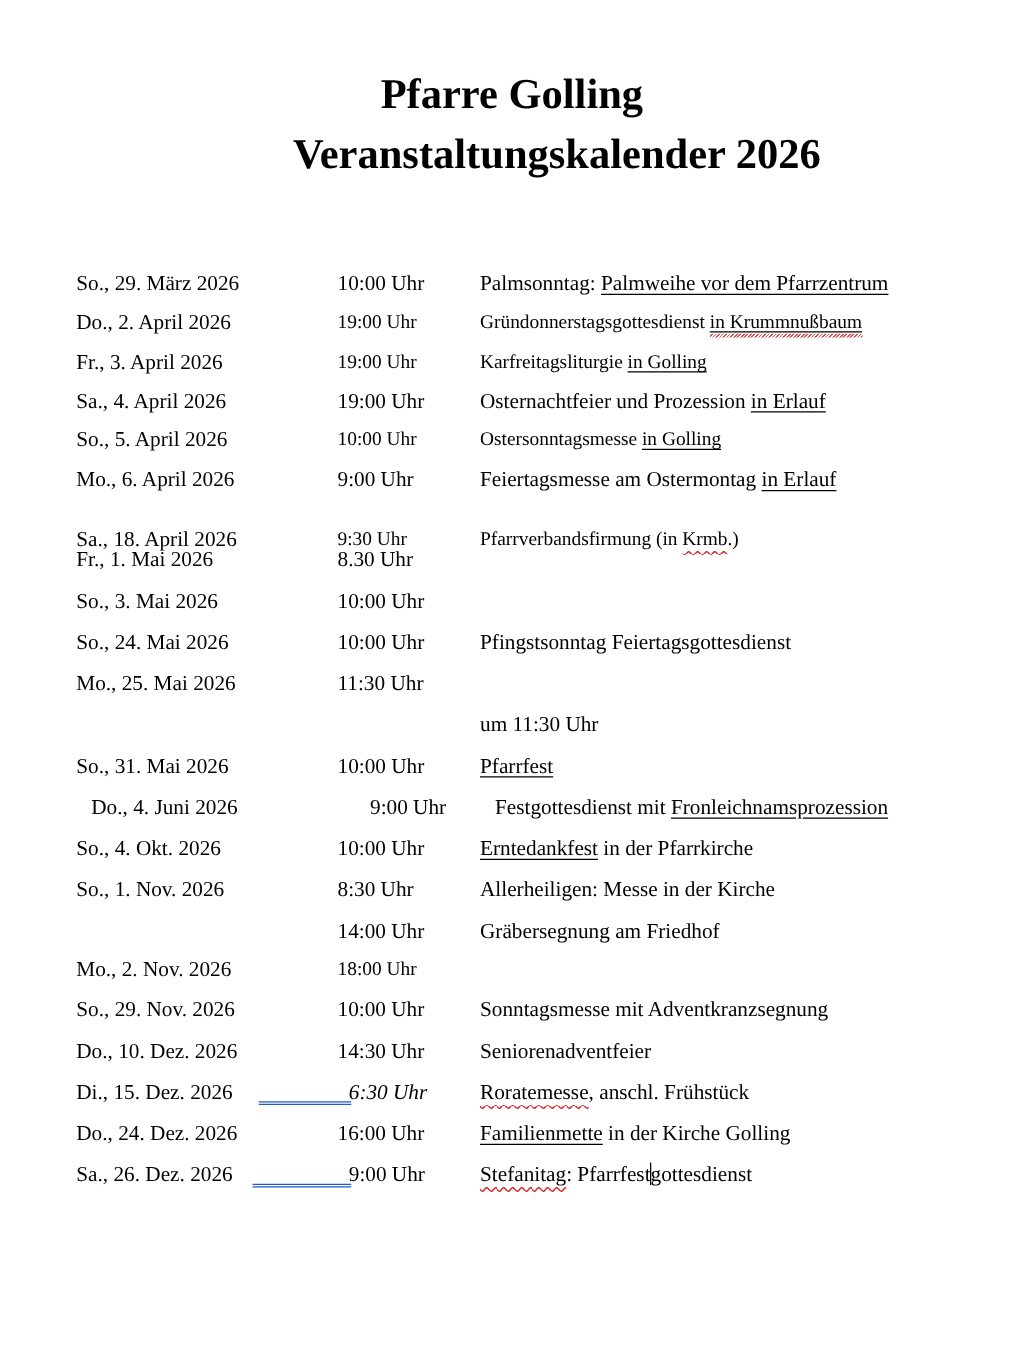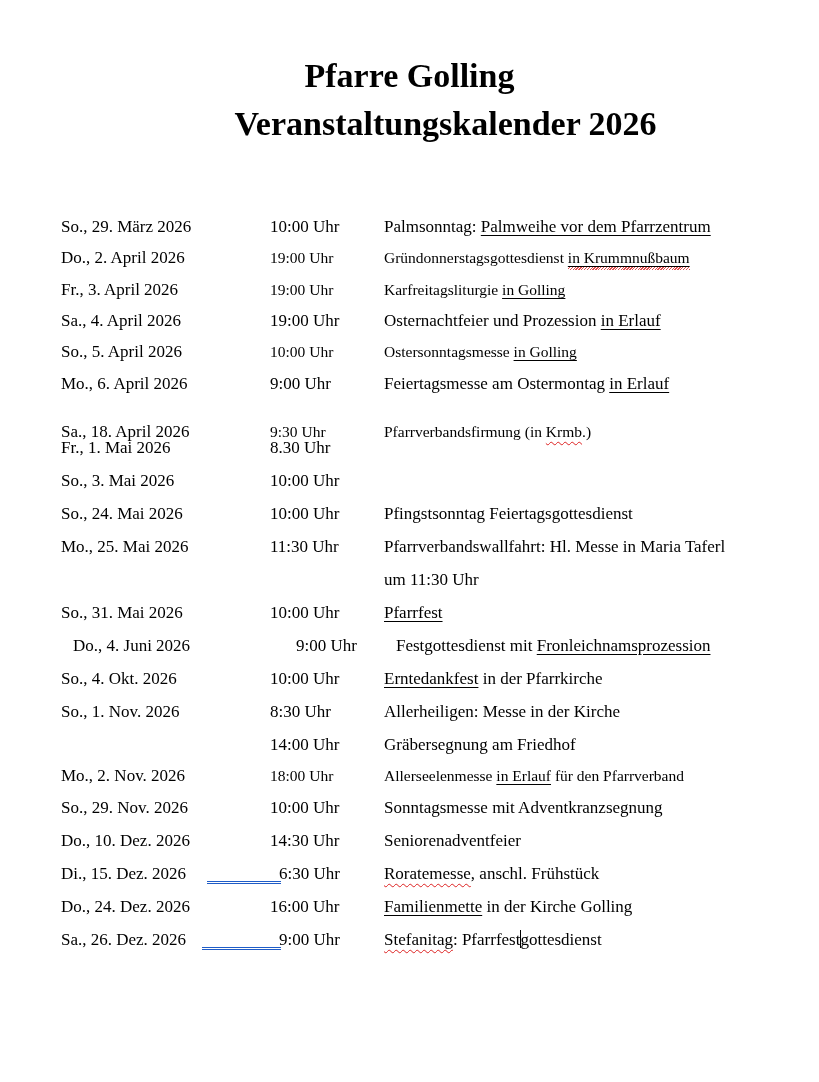--- a/index.html
+++ b/index.html
@@ -83,21 +83,20 @@
         <span class="col c-time">10:00 Uhr</span>
       </div>
       <div class="row" style="top: 503px;">
         <span class="col c-date">So., 24. Mai 2026</span>
         <span class="col c-time">10:00 Uhr</span>
         <span class="col c-desc"><span>Pfingstsonntag Feiertagsgottesdienst</span></span>
       </div>
       <div class="row" style="top: 536px;">
         <span class="col c-date">Mo., 25. Mai 2026</span>
         <span class="col c-time">11:30 Uhr</span>
-        <span class="col c-desc"><span>Pfarrverbandswallfahrt: Hl. Messe in Maria Taferl</span></span>
       </div>
       <div class="row" style="top: 569px;">
         <span class="col c-date"></span>
         <span class="col c-time"></span>
         <span class="col c-desc"><span>um 11:30 Uhr</span></span>
       </div>
       <div class="row" style="top: 602px;">
         <span class="col c-date">So., 31. Mai 2026</span>
         <span class="col c-time">10:00 Uhr</span>
         <span class="col c-desc"><span class="u">Pfarrfest</span></span>
@@ -118,36 +117,35 @@
         <span class="col c-desc"><span>Allerheiligen: Messe in der Kirche</span></span>
       </div>
       <div class="row" style="top: 734px;">
         <span class="col c-date"></span>
         <span class="col c-time">14:00 Uhr</span>
         <span class="col c-desc"><span>Gräbersegnung am Friedhof</span></span>
       </div>
       <div class="row" style="top: 765px;">
         <span class="col c-date">Mo., 2. Nov. 2026</span>
         <span class="col c-time small">18:00 Uhr</span>
-        <span class="col c-desc small"><span>Allerseelenmesse </span><span class="u">in Erlauf</span><span> für den Pfarrverband</span></span>
       </div>
       <div class="row" style="top: 797px;">
         <span class="col c-date">So., 29. Nov. 2026</span>
         <span class="col c-time">10:00 Uhr</span>
         <span class="col c-desc"><span>Sonntagsmesse mit Adventkranzsegnung</span></span>
       </div>
       <div class="row" style="top: 830px;">
         <span class="col c-date">Do., 10. Dez. 2026</span>
         <span class="col c-time">14:30 Uhr</span>
         <span class="col c-desc"><span>Seniorenadventfeier</span></span>
       </div>
       <div class="row" style="top: 863px;">
         <span class="col c-date">Di., 15. Dez. 2026</span>
         <span class="tab-dbl" style="position: absolute; left: 207px; width: 74px; top: 0px;"></span>
-        <span class="col c-time" style="left: 279px;">6:30 Uhr</span>
+        <span class="col c-time" style="left: 279px; font-style: italic;">6:30 Uhr</span>
         <span class="col c-desc"><span class="sp">Roratemesse</span><span>, anschl. Frühstück</span></span>
       </div>
       <div class="row" style="top: 896px;">
         <span class="col c-date">Do., 24. Dez. 2026</span>
         <span class="col c-time">16:00 Uhr</span>
         <span class="col c-desc"><span class="u">Familienmette</span><span> in der Kirche Golling</span></span>
       </div>
       <div class="row" style="top: 929px;">
         <span class="col c-date">Sa., 26. Dez. 2026</span>
         <span class="tab-dbl" style="position: absolute; left: 202px; width: 79px; top: 0px;"></span>

